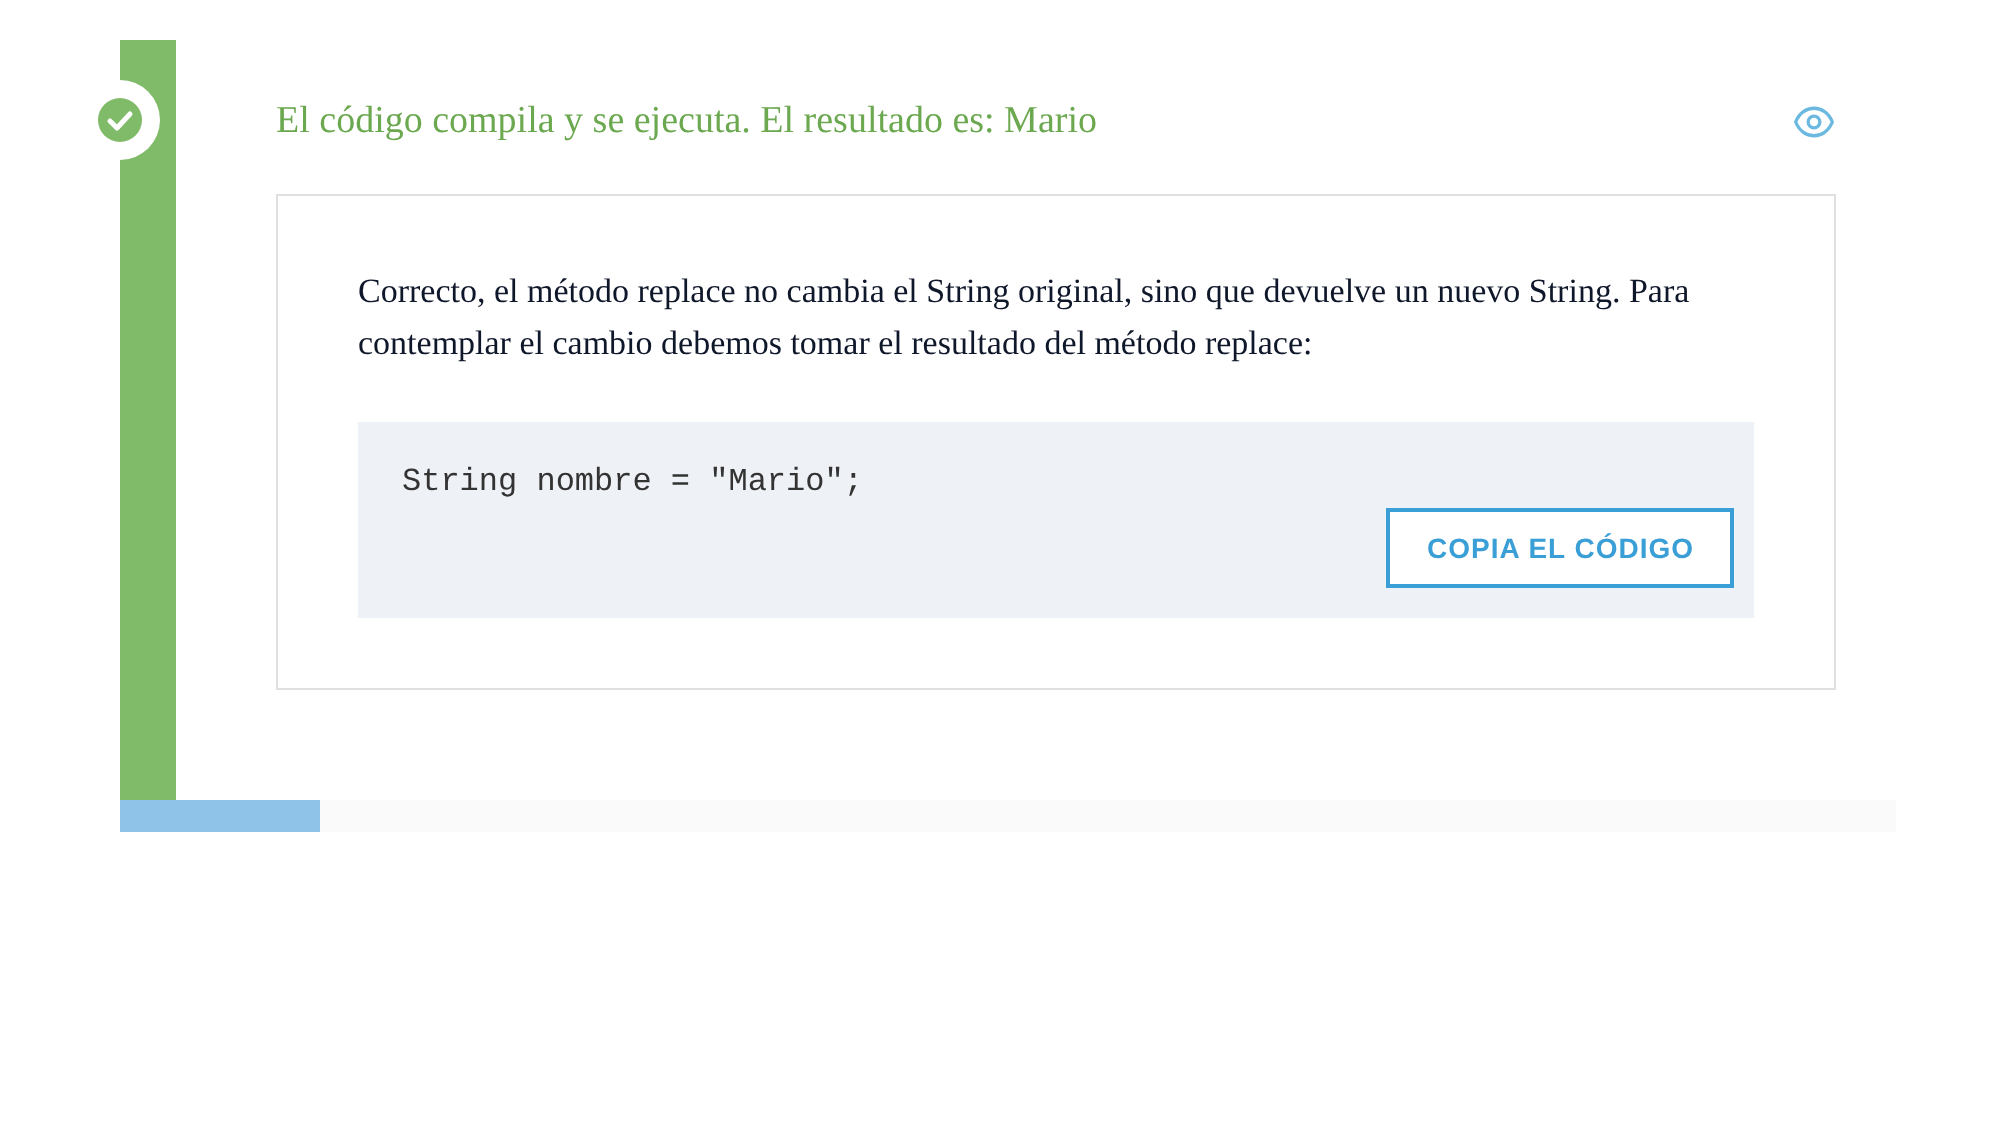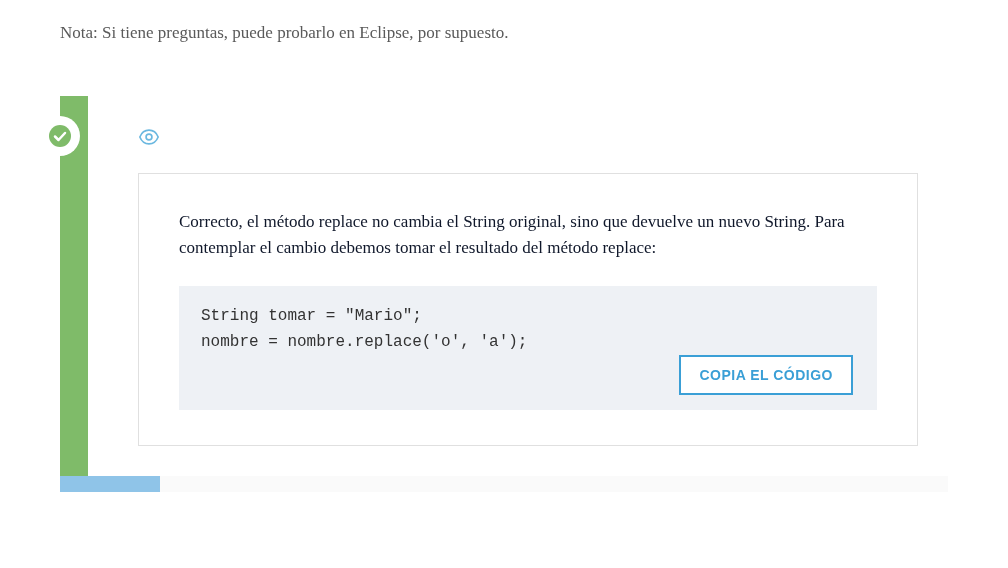--- a/index.html
+++ b/index.html
@@ -89,21 +89,21 @@
       white-space: pre;
     }
     .code-string {
       color: #333;
     }
     .code-out {
       color: #c72c41;
     }
     .copy-button {
       position: absolute;
-      right: 24px;
+      right: 10px;
       bottom: 15px;
       border: 2px solid #3a9fd6;
       background: #ffffff;
       color: #3a9fd6;
       padding: 10px 18px;
       font-size: 14px;
       font-weight: 600;
       font-family: Arial, sans-serif;
       letter-spacing: 0.5px;
       cursor: pointer;
@@ -121,45 +121,44 @@
       top: 0;
       height: 100%;
       width: 100px;
       background: #8fc4e8;
     }
   </style>
 </head>
 <body>
 
 <div class="container">
-  <p class="note-text">Nota: Si tiene preguntas, puede probarlo en Eclipse, por supuesto.</p>
 
   <div class="answer-card">
     <div class="check-badge">
       <svg viewBox="0 0 24 24" fill="none">
         <circle cx="12" cy="12" r="11" fill="#7fbb69"></circle>
         <path d="M7 12.5 L10.5 16 L17 9" stroke="#ffffff" stroke-width="2.5" fill="none" stroke-linecap="round" stroke-linejoin="round"></path>
       </svg>
     </div>
 
     <div class="answer-header">
+      <div class="answer-title">El código compila y se ejecuta. El resultado es: Mario</div>
       <div class="eye-icon">
         <svg viewBox="0 0 24 24" fill="none">
           <path d="M2 12 C4 7 8 4.5 12 4.5 C16 4.5 20 7 22 12 C20 17 16 19.5 12 19.5 C8 19.5 4 17 2 12 Z" stroke="#6bb8e0" stroke-width="1.8" fill="none"></path>
           <circle cx="12" cy="12" r="3.2" stroke="#6bb8e0" stroke-width="1.8" fill="none"></circle>
         </svg>
       </div>
     </div>
 
     <div class="explanation-box">
       <p class="explanation-text">Correcto, el método replace no cambia el String original, sino que devuelve un nuevo String. Para contemplar el cambio debemos tomar el resultado del método replace:</p>
 
       <div class="code-block">
-        <div class="code-line"><span>String tomar = </span><span class="code-string">"Mario"</span><span>;</span></div>
-        <div class="code-line"><span>nombre = nombre.replace('o', 'a');</span></div>
+        <div class="code-line"><span>String nombre = </span><span class="code-string">"Mario"</span><span>;</span></div>
 
         <button class="copy-button">COPIA EL CÓDIGO</button>
       </div>
     </div>
   </div>
 </div>
 
 <div class="bottom-bar">
   <div class="bottom-bar-fill"></div>
 </div>

